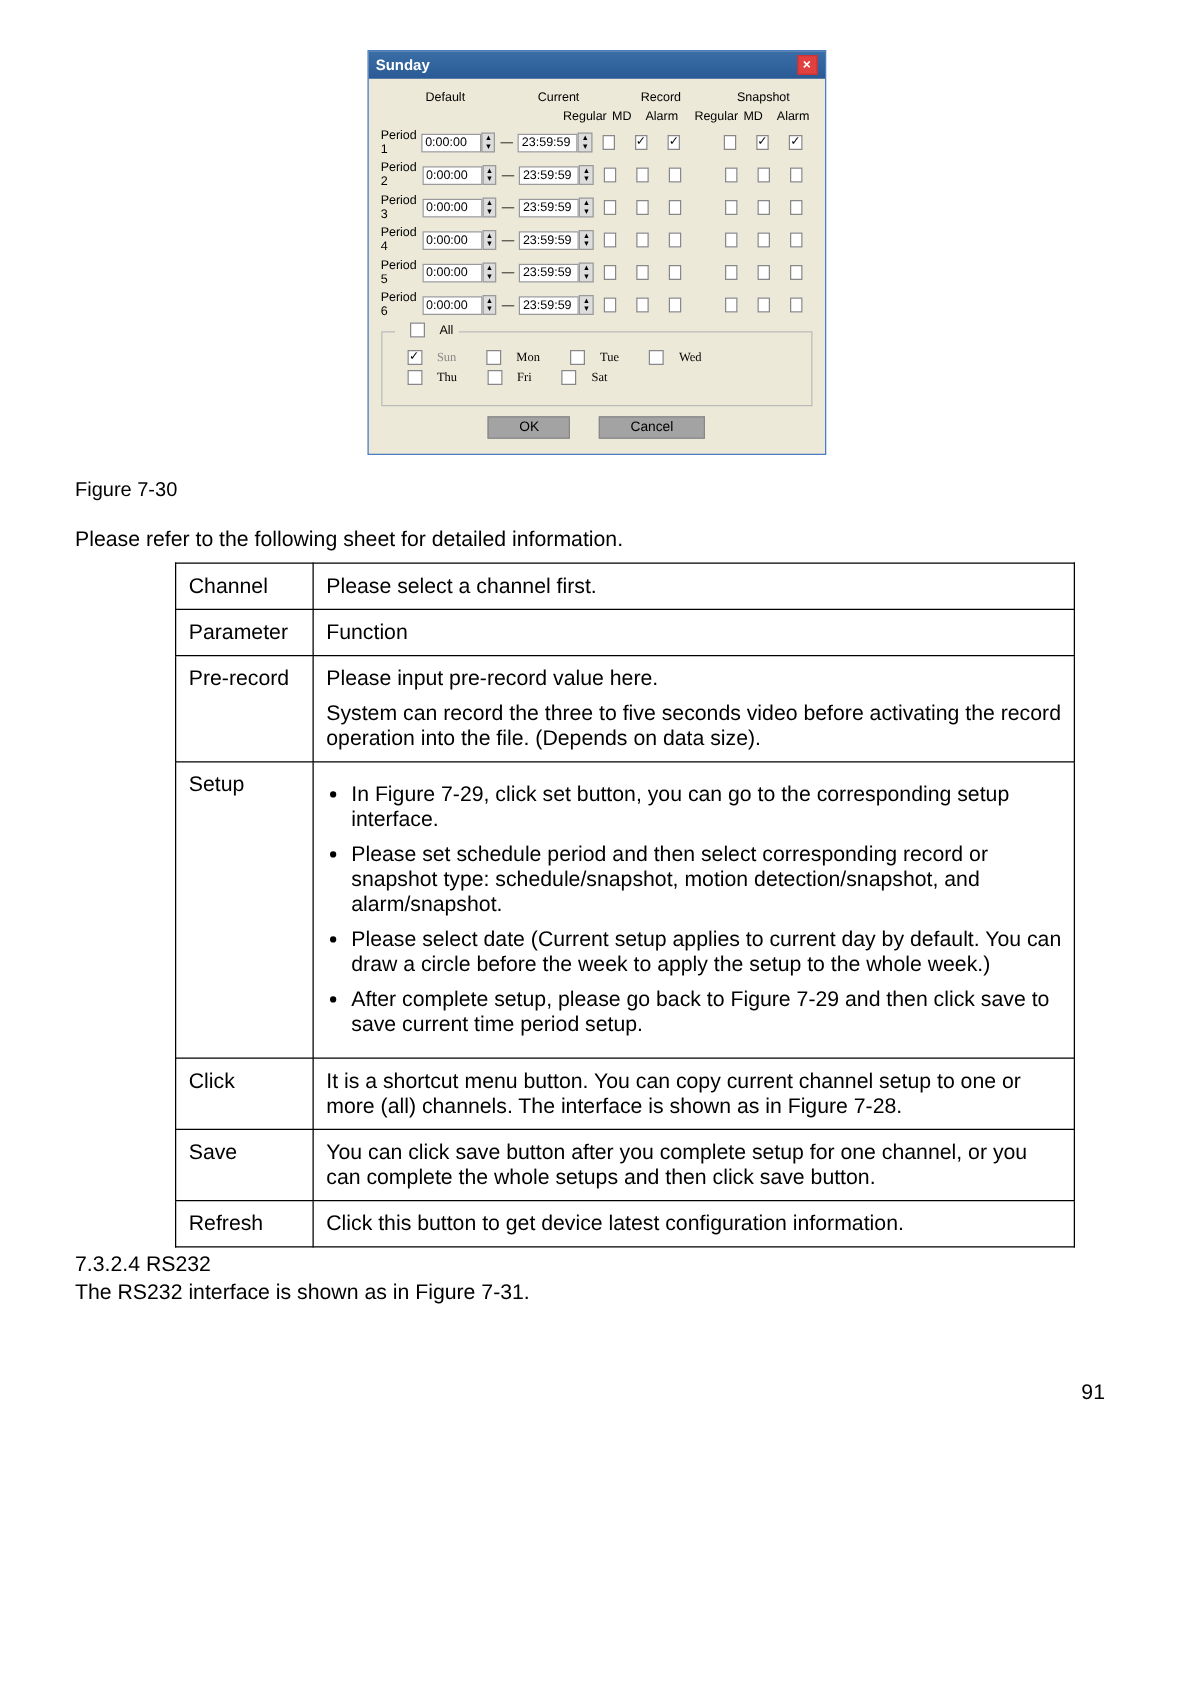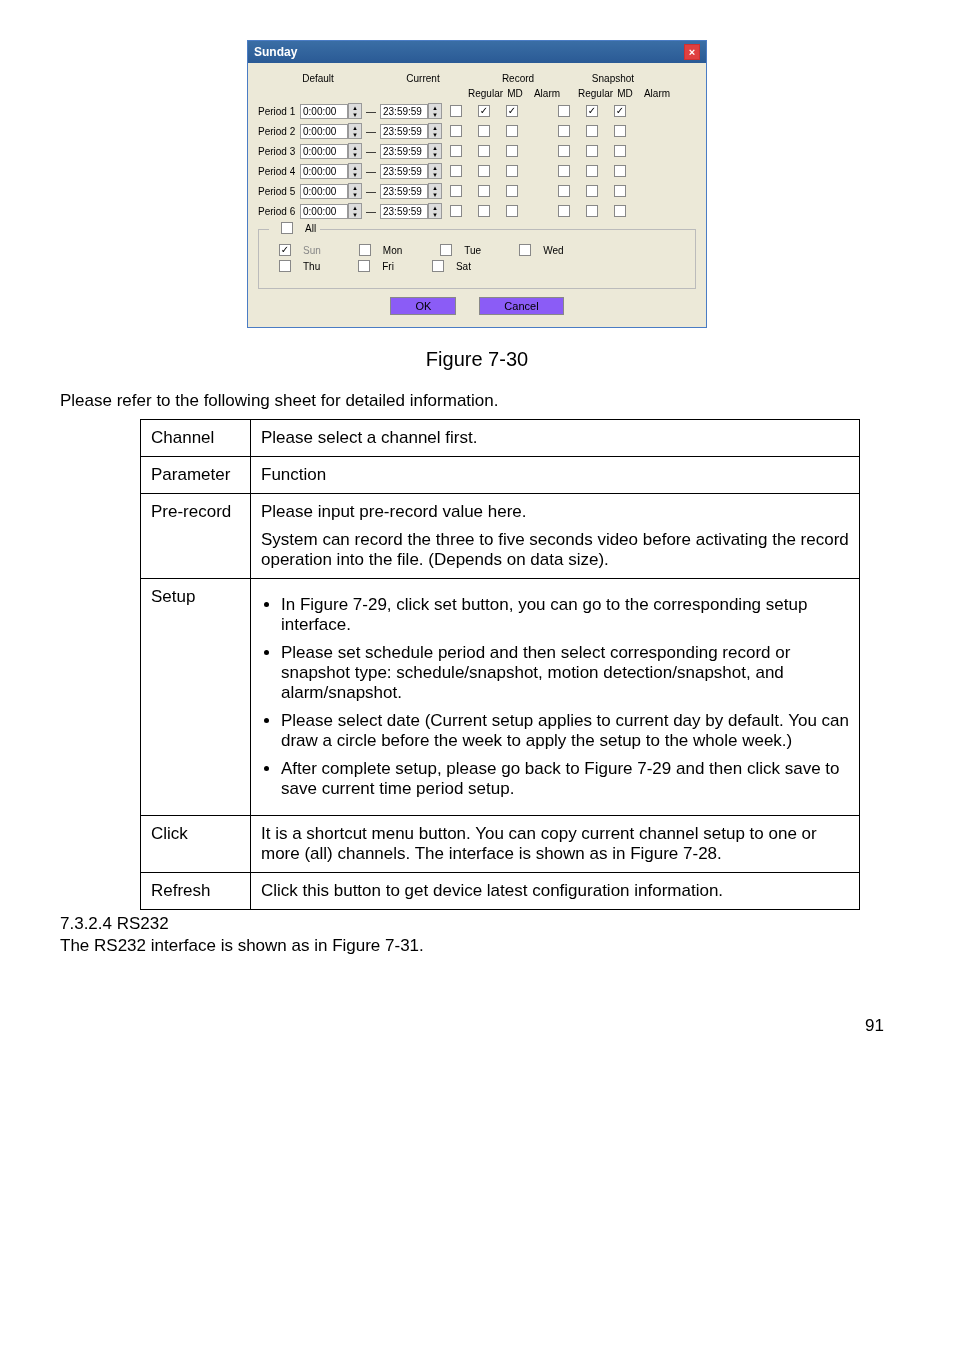--- a/index.html
+++ b/index.html
@@ -6,21 +6,21 @@
   body {
     margin: 0;
     padding: 40px 60px;
     font-family: Arial, sans-serif;
     font-size: 14px;
     color: #000;
     background: #fff;
     width: 954px;
   }
   .dialog {
-    width: 460px;
+    width: 367px;
     margin: 0 auto 20px auto;
     border: 1px solid #4a7cc4;
     background: #ece9d8;
     font-size: 11px;
   }
   .titlebar {
     background: linear-gradient(#3a6ea5, #2a5a95);
     color: #fff;
     font-weight: bold;
     padding: 3px 6px;
@@ -105,31 +105,31 @@
   .groupbox > .legend {
     position: absolute;
     top: -8px; left: 10px;
     background: #ece9d8;
     padding: 0 4px;
     display: flex;
     align-items: flex-end;
     gap: 4px;
     font-size: 10px;
   }
-  .dayrow { display: flex; gap: 30px; font-size: 10px; margin: 4px 0; }
+  .dayrow { display: flex; gap: 16px; font-size: 10px; margin: 4px 0; font-family: Liberation Serif, serif; }
   .dayitem { display: flex; align-items: center; gap: 4px; }
   .btnrow { text-align: center; margin-top: 8px; }
   .dlgbtn {
     border: 1px solid #888;
-    background: #8b5cf6;
+    background: #a3a3a3;
     padding: 2px 24px;
     font-size: 11px;
     margin: 0 10px;
   }
-  .figcap { text-align: center; margin: 16px 0 20px 0; font-size: 20px; }
+  .figcap { margin: 16px 0 20px 0; font-size: 16px; }
   .lead { margin: 10px 0 8px 0; font-size: 17px; }
   table.maintbl {
     border-collapse: collapse;
     width: 720px;
     margin: 0 0 0 80px;
   }
   table.maintbl td {
     border: 1px solid #000;
     padding: 8px 10px;
     vertical-align: top;
@@ -340,20 +340,24 @@
         <li>Please select date (Current setup applies to current day by default. You can draw a circle before the week to apply the setup to the whole week.)</li>
         <li>After complete setup, please go back to Figure 7-29 and then click save to save current time period setup.</li>
       </ul>
     </td>
   </tr>
   <tr>
     <td class="k">Click</td>
     <td>It is a shortcut menu button. You can copy current channel setup to one or more (all) channels.  The interface is shown as in Figure 7-28.</td>
   </tr>
   <tr>
+    <td class="k">Save</td>
+    <td>You can click save button after you complete setup for one channel, or you can complete the whole setups and then click save button.</td>
+  </tr>
+  <tr>
     <td class="k">Refresh</td>
     <td>Click this button to get device latest configuration information.</td>
   </tr>
 </tbody>
   </table>
 
 <div class="sec-num">7.3.2.4  RS232</div>
 <div class="sec-txt">The RS232 interface is shown as in Figure 7-31.</div>
 
 <div class="pgnum">91</div>

